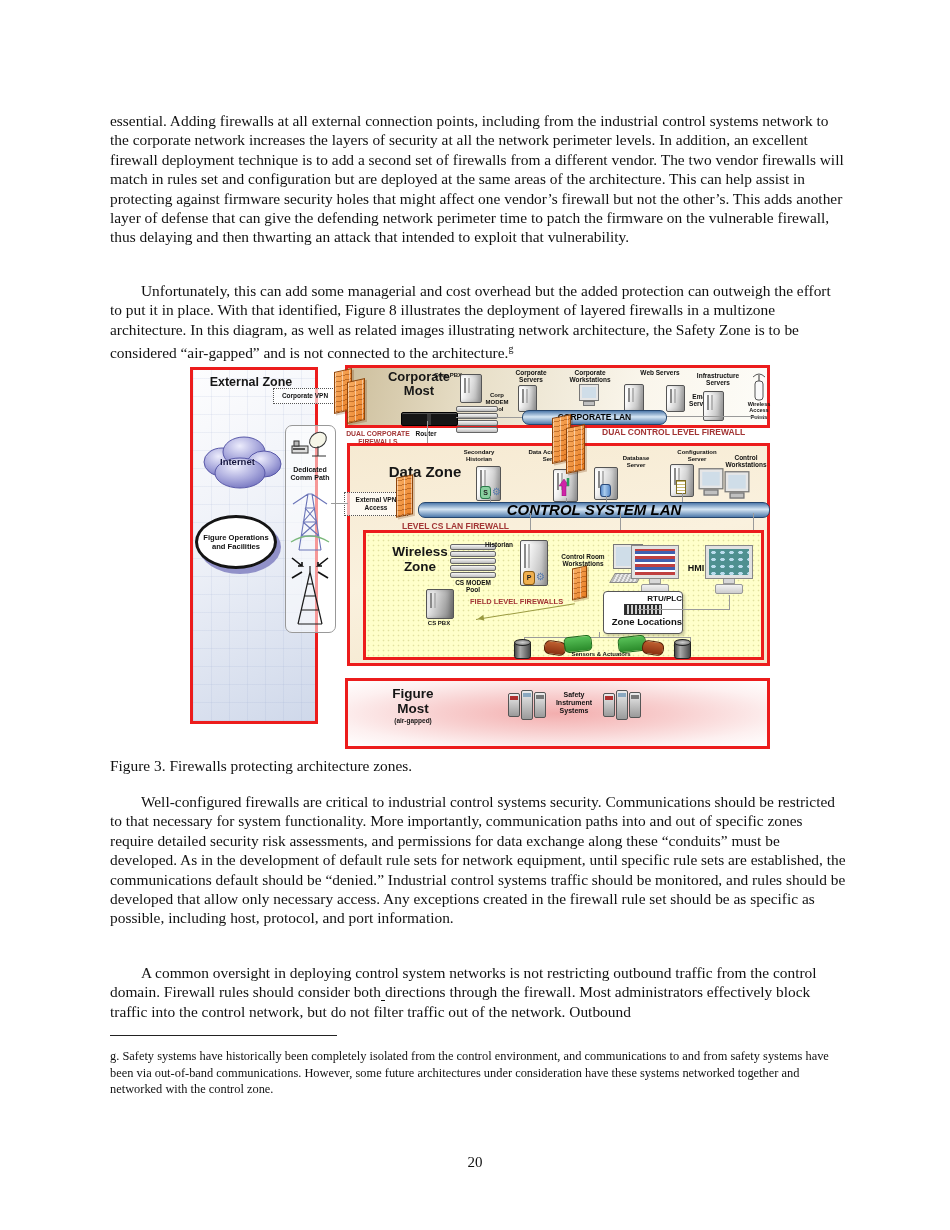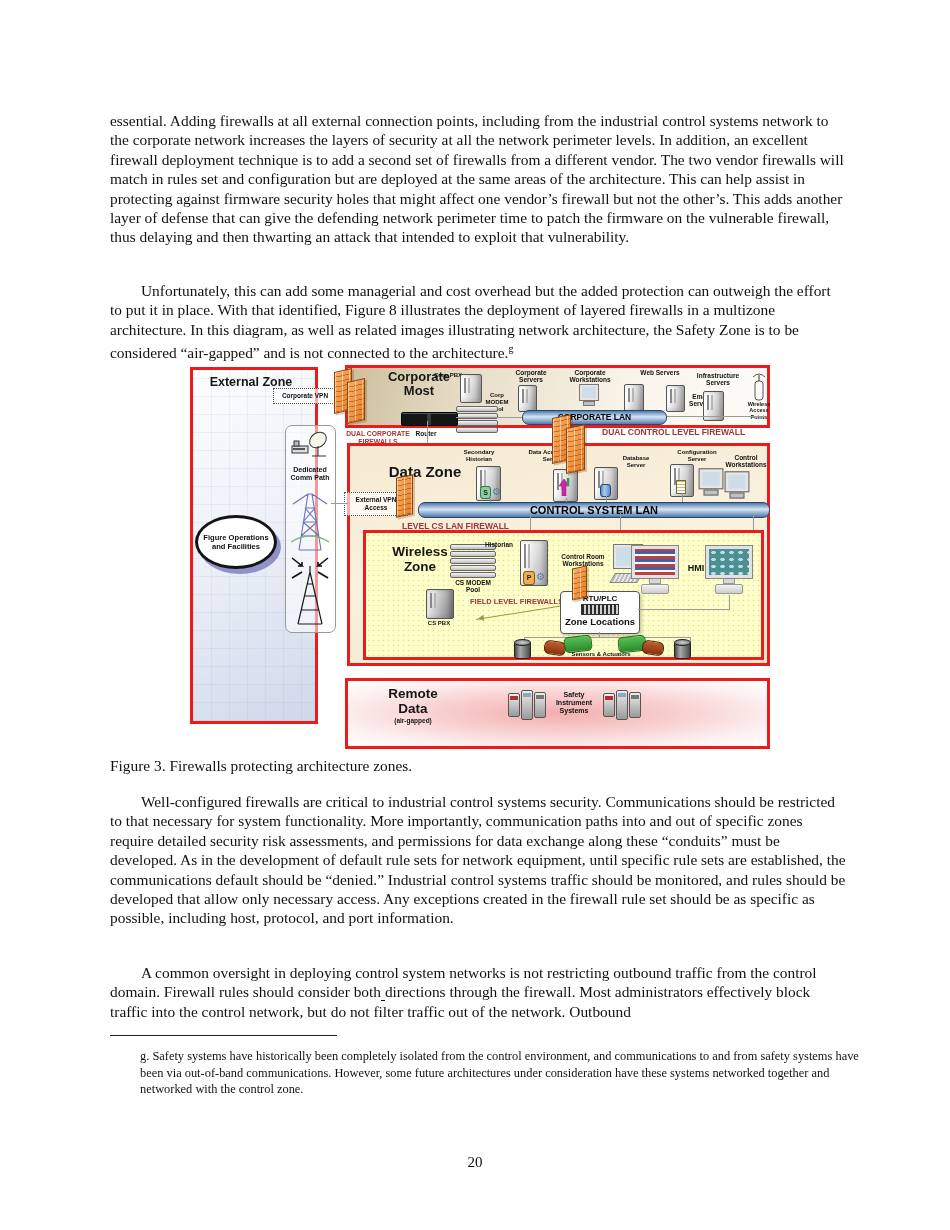--- a/index.html
+++ b/index.html
@@ -76,41 +76,59 @@
       font-size:7px;font-weight:bold;text-align:center;color:#222;}
   .gear{position:absolute;font-size:10px;color:#5578aa;line-height:1;}
   .hmi{position:absolute;}
   .hmi .hscr{width:40px;height:26px;border:3px solid #e2e2e2;outline:1px solid #888;background:#fff;}
   .hmi .neck{width:10px;height:4px;background:#d8d8d8;border:1px solid #999;margin:0 auto;}
   .hmi .foot{width:26px;height:8px;background:linear-gradient(#f2f2f2,#cdcdcd);border:1px solid #999;margin:0 auto;border-radius:2px;}
   .kbd{position:absolute;background:repeating-linear-gradient(90deg,#bbb 0 2px,#e8e8e8 2px 4px);
       border:1px solid #888;transform:skewX(-30deg);}
   .plcbar{background:repeating-linear-gradient(90deg,#2a2a2a 0 2px,#cfcfcf 2px 4px);
       border:1px solid #333;height:9px;width:36px;margin:1px auto;}
-  .rtu{position:absolute;background:#fff;border:1px solid #555;border-radius:4px;text-align:center;
-      box-shadow:2px 2px 3px rgba(0,0,0,.2);}
+  .rtu{position:absolute;background:#fff;border:1px solid #555;border-radius:4px;text-align:right;
+      box-shadow:2px 2px 3px rgba(0,0,0,.2);margin-left:43px;}
   .cloudtxt{position:absolute;font-weight:bold;color:#15153f;text-shadow:0 0 2px rgba(255,255,255,.8);}
   .arrow-ol{position:absolute;height:1px;background:#9a9a40;transform-origin:left center;}
   .arrow-ol::before{content:"";position:absolute;left:-1px;top:-3px;border:3.5px solid transparent;
       border-right:6px solid #9a9a40;}
   sup{font-size:10px;}
 </style>
 </head>
 <body>
 
 <div class="abs para" style="left:110px;top:111px;">essential. Adding firewalls at all external connection points, including from the industrial control systems network to the corporate network increases the layers of security at all the network perimeter levels. In addition, an excellent firewall deployment technique is to add a second set of firewalls from a different vendor. The two vendor firewalls will match in rules set and configuration but are deployed at the same areas of the architecture. This can help assist in protecting against firmware security holes that might affect one vendor’s firewall but not the other’s. This adds another layer of defense that can give the defending network perimeter time to patch the firmware on the vulnerable firewall, thus delaying and then thwarting an attack that intended to exploit that vulnerability.</div>
 
 <div class="abs para indent" style="left:110px;top:281px;"><span>Unfortunately, this can add some managerial and cost overhead but the added protection can outweigh the effort to put it in place. With that identified, Figure 8 illustrates the deployment of layered firewalls in a multizone architecture. In this diagram, as well as related images illustrating network architecture, the Safety Zone is to be considered “air-gapped” and is not connected to the architecture.</span><sup>g</sup></div>
 
 <div id="fig" class="abs">
 
   <div class="zone z-ext">
     <div class="zlbl" style="left:14px;top:6px;width:88px;font-size:12.5px;">External Zone</div>
     <div class="dotted" style="left:80px;top:18px;width:64px;height:16px;">Corporate VPN</div>
 
+    <div class="abs" style="left:5px;top:58px;width:88px;height:70px;">
+      <svg width="88" height="70" viewBox="0 0 88 70">
+        <defs>
+            <radialGradient id="cg" cx="40%" cy="30%" r="80%">
+          <stop offset="0%" stop-color="#ececfc"></stop>
+              <stop offset="55%" stop-color="#a8a8dc"></stop>
+              <stop offset="100%" stop-color="#6d6dbb"></stop>
+        </radialGradient>
+          </defs>
+        <g fill="url(#cg)" stroke="#5858a8" stroke-width="1">
+          <ellipse cx="24" cy="34" rx="18" ry="14"></ellipse>
+          <ellipse cx="46" cy="24" rx="21" ry="15"></ellipse>
+          <ellipse cx="66" cy="36" rx="17" ry="13"></ellipse>
+          <ellipse cx="42" cy="45" rx="25" ry="15"></ellipse>
+        </g>
+      </svg>
+      <div class="cloudtxt" style="left:22px;top:28px;font-size:9.5px;">Internet</div>
+    </div>
 
     <div class="panel" style="left:92px;top:55px;width:49px;height:206px;">
       <svg class="abs" style="left:2px;top:2px;" width="44" height="34" viewBox="0 0 44 34">
         <ellipse cx="30" cy="12" rx="9" ry="7" fill="#f6f6e8" stroke="#333" transform="rotate(-35 30 12)"></ellipse>
         <line x1="30" y1="18" x2="30" y2="28" stroke="#333"></line>
         <line x1="24" y1="28" x2="38" y2="28" stroke="#333"></line>
         <rect x="4" y="18" width="16" height="7" fill="#ddd" stroke="#333"></rect>
         <rect x="6" y="13" width="5" height="5" fill="#bbb" stroke="#333"></rect>
         <rect x="5" y="20" width="12" height="2" fill="#555"></rect>
       </svg>
@@ -223,21 +241,21 @@
       </div>
     <div class="pc" style="left:378px;top:29px;transform:scale(1.25);">
         <div class="scr"></div>
         <div class="base"></div>
       </div>
 
     <div class="ln" style="left:140px;top:50px;width:1px;height:6px;"></div>
     <div class="ln" style="left:216px;top:52px;width:1px;height:4px;"></div>
     <div class="ln" style="left:256px;top:50px;width:1px;height:6px;"></div>
     <div class="ln" style="left:332px;top:47px;width:1px;height:9px;"></div>
-    <div class="lan" style="left:68px;top:56px;width:350px;height:14px;font-size:11px;line-height:14px;">CONTROL SYSTEM LAN</div>
+    <div class="lan" style="left:68px;top:56px;width:350px;height:14px;font-size:15px;line-height:14px;font-style:italic;">CONTROL SYSTEM LAN</div>
     <div class="fwp" style="left:46px;top:30px;width:24px;height:46px;z-index:5;">
       <div class="fw" style="left:0;top:0;width:15px;height:38px;"></div>
     </div>
     <div class="red-lbl" style="left:52px;top:76px;font-size:8.5px;">LEVEL CS LAN FIREWALL</div>
   </div>
 
   <div class="ln" style="left:340px;top:149px;width:1px;height:26px;"></div>
   <div class="ln" style="left:430px;top:149px;width:1px;height:32px;"></div>
   <div class="ln" style="left:563px;top:149px;width:1px;height:32px;"></div>
 
@@ -302,22 +320,22 @@
     <div class="tank" style="left:308px;top:108px;"></div>
     <div class="sr" style="left:178px;top:108px;"></div>
     <div class="sg" style="left:198px;top:103px;"></div>
     <div class="sg" style="left:252px;top:103px;"></div>
     <div class="sr" style="left:276px;top:108px;"></div>
     <div class="lbl" style="left:196px;top:118px;width:78px;font-size:6px;">Sensors &amp; Actuators</div>
   </div>
 
   <div class="zone z-safe">
     <div class="zlbl" style="left:28px;top:6px;width:74px;font-size:13.5px;">
-      <div>Remote</div>
-      <div>Data</div>
+      <div>Figure</div>
+      <div>Most</div>
       <div style="font-size:6.5px;font-weight:bold;">(air-gapped)</div>
     </div>
     <div class="instr" style="left:160px;top:12px;height:22px;--band:#b03030;"></div>
     <div class="instr" style="left:173px;top:9px;height:28px;--band:#8aa8c0;"></div>
     <div class="instr" style="left:186px;top:11px;height:24px;--band:#777;"></div>
     <div class="lbl" style="left:200px;top:10px;width:52px;font-size:7px;">Safety Instrument Systems</div>
     <div class="instr" style="left:255px;top:12px;height:22px;--band:#b03030;"></div>
     <div class="instr" style="left:268px;top:9px;height:28px;--band:#8aa8c0;"></div>
     <div class="instr" style="left:281px;top:11px;height:24px;--band:#777;"></div>
   </div>
@@ -326,15 +344,15 @@
   <div class="ln" style="left:141px;top:139px;width:17px;height:1px;"></div>
 </div>
 
 <div class="abs caption" style="left:110px;top:757px;">Figure 3. Firewalls protecting architecture zones.</div>
 
 <div class="abs para indent" style="left:110px;top:792px;">Well-configured firewalls are critical to industrial control systems security. Communications should be restricted to that necessary for system functionality. More importantly, communication paths into and out of specific zones require detailed security risk assessments, and permissions for data exchange along these “conduits” must be developed. As in the development of default rule sets for network equipment, until specific rule sets are established, the communications default should be “denied.” Industrial control systems traffic should be monitored, and rules should be developed that allow only necessary access. Any exceptions created in the firewall rule set should be as specific as possible, including host, protocol, and port information.</div>
 
 <div class="abs para indent" style="left:110px;top:963px;"><span>A common oversight in deploying control system networks is not restricting outbound traffic from the control domain. Firewall rules should consider both</span><span class="u-join">&nbsp;</span><span>directions through the firewall. Most administrators effectively block traffic into the control network, but do not filter traffic out of the network. Outbound</span></div>
 
 <div class="abs" style="left:110px;top:1035px;width:227px;height:1px;background:#222;"></div>
-<div class="abs footnote" style="left:110px;top:1048px;margin-left:30px;">g. Safety systems have historically been completely isolated from the control environment, and communications to and from safety systems have been via out-of-band communications. However, some future architectures under consideration have these systems networked together and networked with the control zone.</div>
+<div class="abs footnote" style="left:110px;top:1048px;">g. Safety systems have historically been completely isolated from the control environment, and communications to and from safety systems have been via out-of-band communications. However, some future architectures under consideration have these systems networked together and networked with the control zone.</div>
 
 <div class="abs pageno" style="top:1154px;">20</div>
 
 </body></html>

